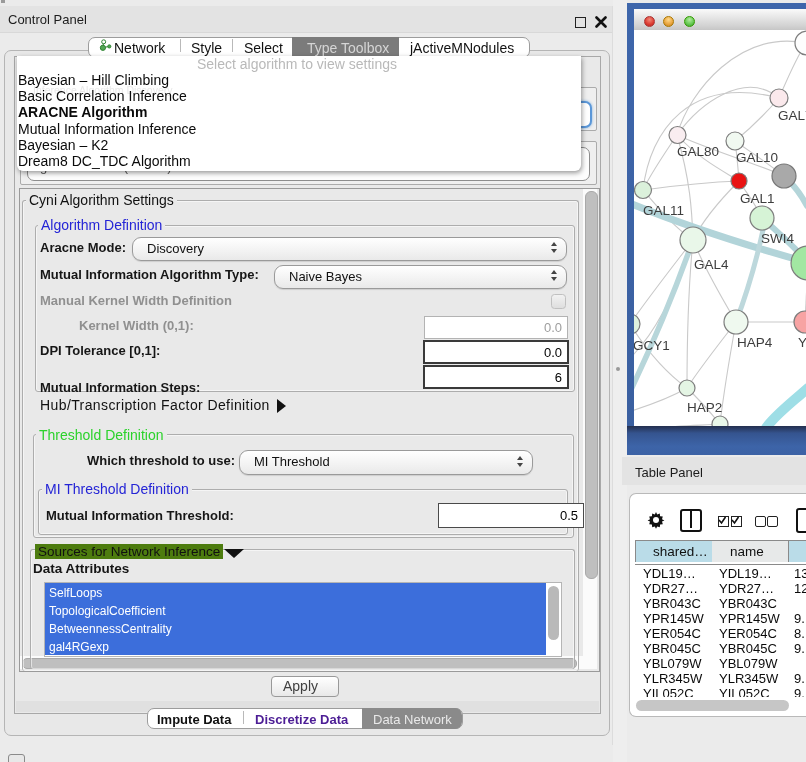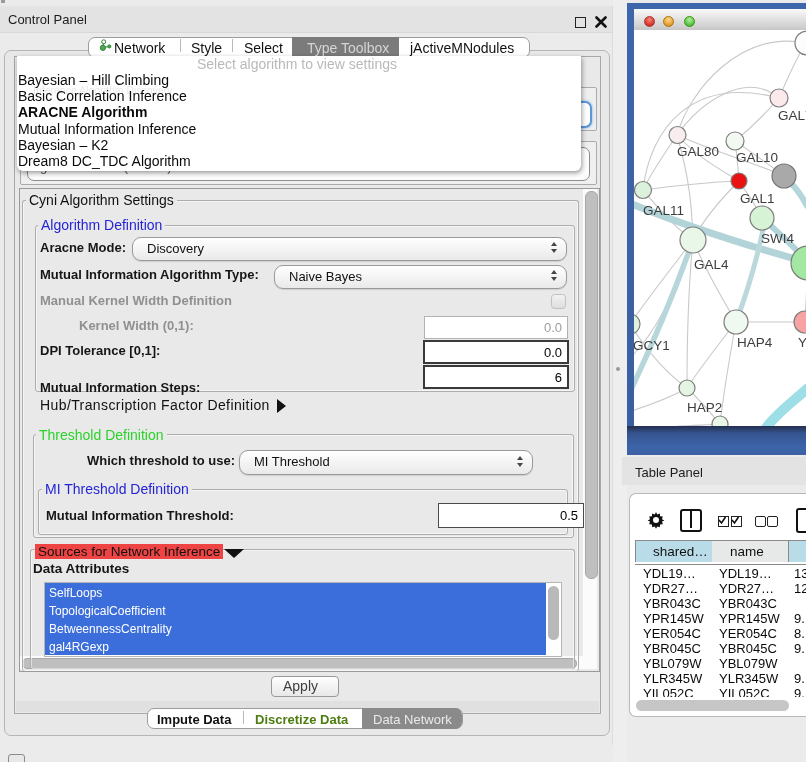--- a/index.html
+++ b/index.html
@@ -122,36 +122,36 @@
   </div>
 
 <div class="gbox" style="left:38px;top:489px;width:528px;height:44px;"></div>
 <div class="gtitle" style="left:42px;top:481px;color:#2424d6;">MI Threshold Definition</div>
 <div class="lbl" style="left:46px;top:508px;">Mutual Information Threshold:</div>
 <div class="fld" style="left:414px;top:503px;width:144px;height:23px;border:1.5px solid #4a4a4a;color:#000;margin-left:24px;">
     <span style="top:4px;">0.5</span>
   </div>
 
 <div class="gbox" style="left:30px;top:549px;width:543px;height:119px;border-bottom:none;"></div>
-<div class="abs" style="left:35px;top:543.5px;font-size:13.5px;color:#111;background:#ef4444;padding:0 3px;white-space:nowrap;">Sources for Network Inference</div>
+<div class="abs" style="left:35px;top:543.5px;font-size:13.5px;color:#111;background:#4d7c0f;padding:0 3px;white-space:nowrap;">Sources for Network Inference</div>
 <div class="abs" style="left:224px;top:548.5px;width:0;height:0;border-left:10.5px solid transparent;border-right:10.5px solid transparent;border-top:9px solid #111;"></div>
 <div class="lbl" style="left:33px;top:561px;font-size:13.5px;">Data Attributes</div>
 <div class="abs" style="left:44px;top:582px;width:516px;height:73px;background:#fff;border:1px solid #b5b5b5;"></div>
 <div class="abs" style="left:45px;top:583px;width:501px;height:72px;background:#3c6edb;"></div>
 <div class="abs" style="left:49px;top:585px;font-size:12px;color:#fff;line-height:17.9px;white-space:nowrap;">SelfLoops<br>TopologicalCoefficient<br>BetweennessCentrality<br>gal4RGexp</div>
 <div class="abs" style="left:548px;top:586px;width:11px;height:54px;background:#b9b9b9;border-radius:6px;"></div>
 
 <div class="abs" style="left:271px;top:676px;width:66px;height:19px;background:linear-gradient(#ffffff,#e8e8e8);border:1px solid #999;border-radius:4px;"></div>
 <div class="abs" style="left:283px;top:677.5px;font-size:14px;color:#404040;">Apply</div>
 
 <div class="abs" style="left:147px;top:708px;width:314px;height:19px;background:#fff;border:1px solid #9c9c9c;border-radius:7px;"></div>
 <div class="abs" style="left:362px;top:708px;width:100px;height:21px;background:#8a8a8a;border-radius:0 7px 7px 0;"></div>
 <div class="abs" style="left:243px;top:711px;width:1px;height:13px;background:#b9b9b9;"></div>
 <div class="abs" style="left:157px;top:712px;font-size:13px;font-weight:bold;color:#111;">Impute Data</div>
-<div class="abs" style="left:255px;top:712px;font-size:13px;font-weight:bold;color:#4d7c0f;">Discretize Data</div>
+<div class="abs" style="left:255px;top:712px;font-size:13px;font-weight:bold;color:#4c1d95;">Discretize Data</div>
 <div class="abs" style="left:373px;top:712px;font-size:13px;color:#e9e9e9;">Data Network</div>
 
 <div class="abs" style="left:8px;top:754px;width:15px;height:12px;background:#e8e8e8;border:1.5px solid #8a8a8a;border-radius:3px;"></div>
 
 <div class="abs" style="left:611.5px;top:6px;width:1px;height:739px;background:#dcdcdc;"></div>
 <div class="abs" style="left:613px;top:0;width:14px;height:762px;background:#eeeeee;"></div>
 <div class="abs" style="left:616px;top:367px;width:4px;height:4px;background:#999;border-radius:2px;"></div>
 
 <div class="abs" style="left:627px;top:3px;width:179px;height:452px;background:linear-gradient(#3e66ab,#3a5f9f);"></div>
 <div class="abs" style="left:634px;top:9px;width:172px;height:21px;background:linear-gradient(#fafafa,#d2d2d2 80%,#c6c6c6);border-bottom:1px solid #8e8e8e;"></div>

